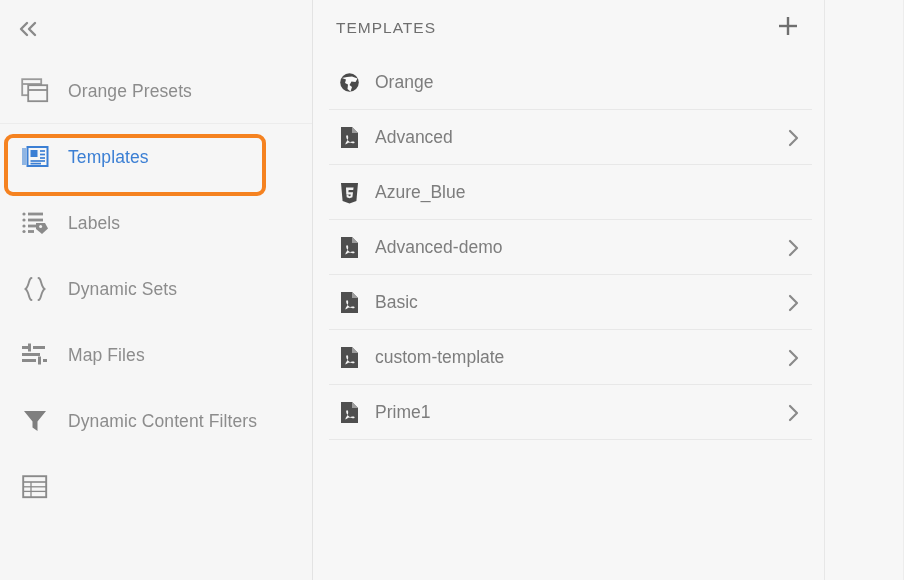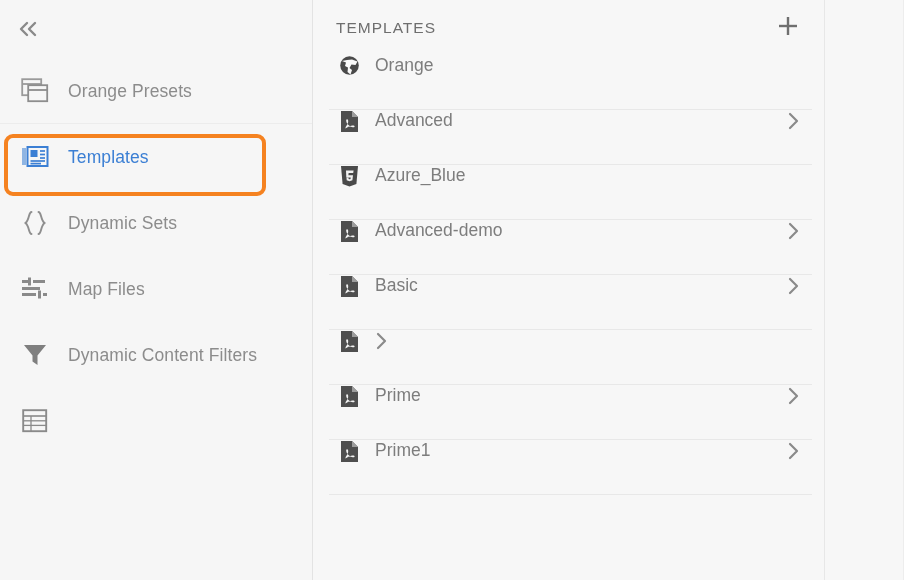--- a/index.html
+++ b/index.html
@@ -132,21 +132,21 @@
     align-items: center;
     justify-content: center;
     cursor: pointer;
   }
 
   .tpl-list { position: relative; }
   .tpl-row {
     position: relative;
     height: 55px;
     display: flex;
-    align-items: flex-start;
+    align-items: center;
     box-sizing: border-box;
     cursor: pointer;
   }
   .tpl-row::after {
     content: "";
     position: absolute;
     left: 16px;
     right: 12px;
     bottom: 0;
     height: 1px;
@@ -232,20 +232,37 @@
             <line x1="19" y1="6" x2="24" y2="6" stroke="#3b7fd4" stroke-width="1.7"></line>
             <line x1="19" y1="9.5" x2="24" y2="9.5" stroke="#3b7fd4" stroke-width="1.7"></line>
             <line x1="19" y1="13" x2="24" y2="13" stroke="#3b7fd4" stroke-width="1.7"></line>
             <line x1="9.5" y1="16" x2="24" y2="16" stroke="#3b7fd4" stroke-width="1.7"></line>
             <line x1="9.5" y1="18.6" x2="20" y2="18.6" stroke="#3b7fd4" stroke-width="1.7"></line>
           </svg>
         </span>
         <span class="nav-label">Templates</span>
       </div>
 
+      <div class="nav-item">
+        <span class="nav-icon">
+          <svg width="28" height="26" viewBox="0 0 28 26">
+            <circle cx="3" cy="4" r="1.6" fill="#8e8e8e"></circle>
+            <rect x="7" y="2.6" width="15" height="2.8" fill="#8e8e8e"></rect>
+            <circle cx="3" cy="10" r="1.6" fill="#8e8e8e"></circle>
+            <rect x="7" y="8.6" width="15" height="2.8" fill="#8e8e8e"></rect>
+            <circle cx="3" cy="16" r="1.6" fill="#8e8e8e"></circle>
+            <rect x="7" y="14.6" width="8" height="2.8" fill="#8e8e8e"></rect>
+            <circle cx="3" cy="21.5" r="1.6" fill="#8e8e8e"></circle>
+            <rect x="7" y="20.1" width="6" height="2.8" fill="#8e8e8e"></rect>
+            <path d="M15 13 L24 13 L27 18.5 L21 24 L15 19 Z" fill="#8a8a8a"></path>
+            <circle cx="19.6" cy="16.4" r="1.5" fill="#f2f2f2"></circle>
+          </svg>
+        </span>
+        <span class="nav-label">Labels</span>
+      </div>
 
       <div class="nav-item">
         <span class="nav-icon">
           <svg width="28" height="26" viewBox="0 0 28 26">
             <path d="M10.5 2 C7.5 2 8.5 10 4.5 13 C8.5 16 7.5 24 10.5 24" fill="none" stroke="#8e8e8e" stroke-width="1.9" stroke-linecap="round"></path>
             <path d="M17.5 2 C20.5 2 19.5 10 23.5 13 C19.5 16 20.5 24 17.5 24" fill="none" stroke="#8e8e8e" stroke-width="1.9" stroke-linecap="round"></path>
           </svg>
         </span>
         <span class="nav-label">Dynamic Sets</span>
       </div>
@@ -380,51 +397,37 @@
       </div>
 
       <div class="tpl-row">
         <span class="tpl-icon">
           <svg width="19" height="23" viewBox="0 0 19 23">
             <path d="M1 1 L12 1 L18 7 L18 22 L1 22 Z" fill="#4f4f4f"></path>
             <path d="M12 1 L18 7 L12 7 Z" fill="#9d9d9d"></path>
             <path d="M5.4 18.6 C5.4 16 8.2 14.4 8.2 11.2 C8.2 9.6 7.6 9.2 7 9.2 C6.3 9.2 6 10 6.3 11.4 C6.8 13.8 9.6 16.6 12.8 17.2 C14 17.4 14.6 17 14.6 16.4 C14.6 15.7 13.8 15.3 12.2 15.5 C9.6 15.9 7 17.4 5.4 18.6 Z" fill="#f3f3f3"></path>
           </svg>
         </span>
+        <span class="tpl-label">custom-template</span>
         <span class="tpl-chevron">
           <svg width="16" height="22" viewBox="0 0 16 22">
             <path d="M4 4 L11 11 L4 18" fill="none" stroke="#8a8a8a" stroke-width="2.2" stroke-linecap="round" stroke-linejoin="round"></path>
           </svg>
         </span>
       </div>
+
 
       <div class="tpl-row">
         <span class="tpl-icon">
           <svg width="19" height="23" viewBox="0 0 19 23">
             <path d="M1 1 L12 1 L18 7 L18 22 L1 22 Z" fill="#4f4f4f"></path>
             <path d="M12 1 L18 7 L12 7 Z" fill="#9d9d9d"></path>
             <path d="M5.4 18.6 C5.4 16 8.2 14.4 8.2 11.2 C8.2 9.6 7.6 9.2 7 9.2 C6.3 9.2 6 10 6.3 11.4 C6.8 13.8 9.6 16.6 12.8 17.2 C14 17.4 14.6 17 14.6 16.4 C14.6 15.7 13.8 15.3 12.2 15.5 C9.6 15.9 7 17.4 5.4 18.6 Z" fill="#f3f3f3"></path>
           </svg>
         </span>
-        <span class="tpl-label">Prime</span>
-        <span class="tpl-chevron">
-          <svg width="16" height="22" viewBox="0 0 16 22">
-            <path d="M4 4 L11 11 L4 18" fill="none" stroke="#8a8a8a" stroke-width="2.2" stroke-linecap="round" stroke-linejoin="round"></path>
-          </svg>
-        </span>
-      </div>
-
-      <div class="tpl-row">
-        <span class="tpl-icon">
-          <svg width="19" height="23" viewBox="0 0 19 23">
-            <path d="M1 1 L12 1 L18 7 L18 22 L1 22 Z" fill="#4f4f4f"></path>
-            <path d="M12 1 L18 7 L12 7 Z" fill="#9d9d9d"></path>
-            <path d="M5.4 18.6 C5.4 16 8.2 14.4 8.2 11.2 C8.2 9.6 7.6 9.2 7 9.2 C6.3 9.2 6 10 6.3 11.4 C6.8 13.8 9.6 16.6 12.8 17.2 C14 17.4 14.6 17 14.6 16.4 C14.6 15.7 13.8 15.3 12.2 15.5 C9.6 15.9 7 17.4 5.4 18.6 Z" fill="#f3f3f3"></path>
-          </svg>
-        </span>
         <span class="tpl-label">Prime1</span>
         <span class="tpl-chevron">
           <svg width="16" height="22" viewBox="0 0 16 22">
             <path d="M4 4 L11 11 L4 18" fill="none" stroke="#8a8a8a" stroke-width="2.2" stroke-linecap="round" stroke-linejoin="round"></path>
           </svg>
         </span>
       </div>
 
     </div>
   </div>

